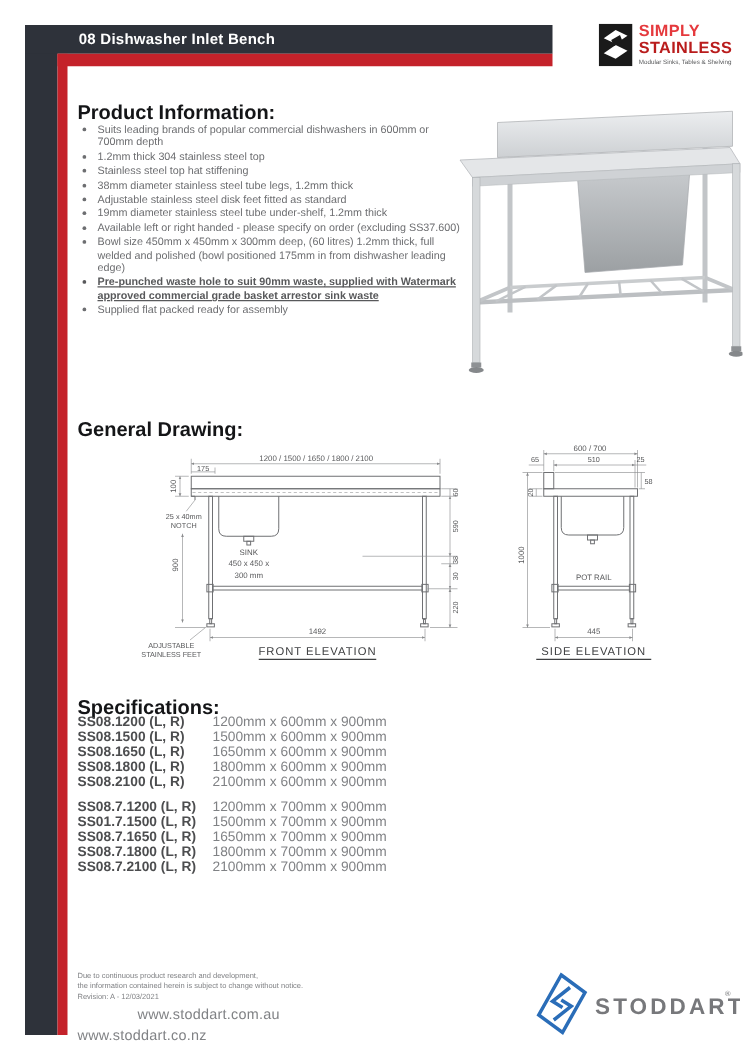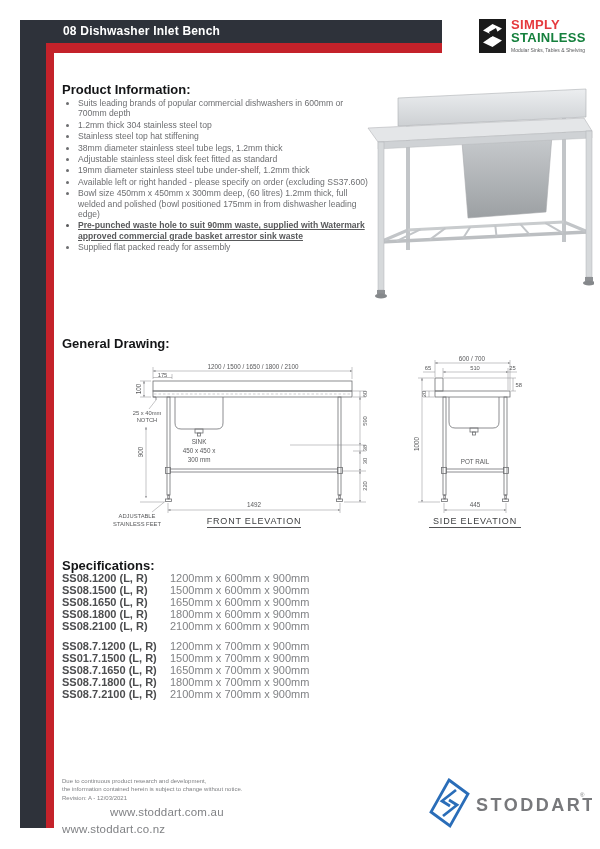--- a/index.html
+++ b/index.html
@@ -12,24 +12,24 @@
   .bar-header .title { color:#ffffff; font-size:12px; font-weight:bold; line-height:23px;
                        padding-left:43px; letter-spacing:.2px; }
   .bar-red-h   { position:absolute; left:46px; top:43px; width:396px; height:10px; background:#c4222a; }
   .bar-red-v   { position:absolute; left:46px; top:43px; width:8px; height:785px; background:#c4222a; }
 
   
   .brand { position:absolute; left:479px; top:17px; width:115px; height:42px; }
   .brand-mark { position:absolute; left:0; top:2px; width:27px; height:34px; }
   .brand-text { position:absolute; left:32px; top:1px; white-space:nowrap; }
   .brand-line1 { color:#e5393d; font-weight:bold; font-size:13px; line-height:13px; letter-spacing:.3px; }
-  .brand-line2 { color:#15803d; font-weight:bold; font-size:13px; line-height:14px; letter-spacing:.3px; }
+  .brand-line2 { color:#b91c1c; font-weight:bold; font-size:13px; line-height:14px; letter-spacing:.3px; }
   .brand-tagline { color:#58595b; font-size:5px; margin-top:2px; }
 
-  .sec-heading { position:absolute; font-size:13px; font-weight:bold; color:#141517; }
+  .sec-heading { position:absolute; font-size:16px; font-weight:bold; color:#141517; }
 
   
   .pi-list { position:absolute; left:66px; top:98px; width:294px; margin:0; padding:0 0 0 12px;
              color:#6d6e71; font-size:8.6px; line-height:10.4px; }
   .pi-list li { margin-bottom:1px; }
   .pi-list li.bold { font-weight:bold; color:#58595b;text-decoration:underline; }
 
   .photo-svg   { position:absolute; left:362px; top:76px; }
   .drawing-svg { position:absolute; left:95px; top:352px; }
 

